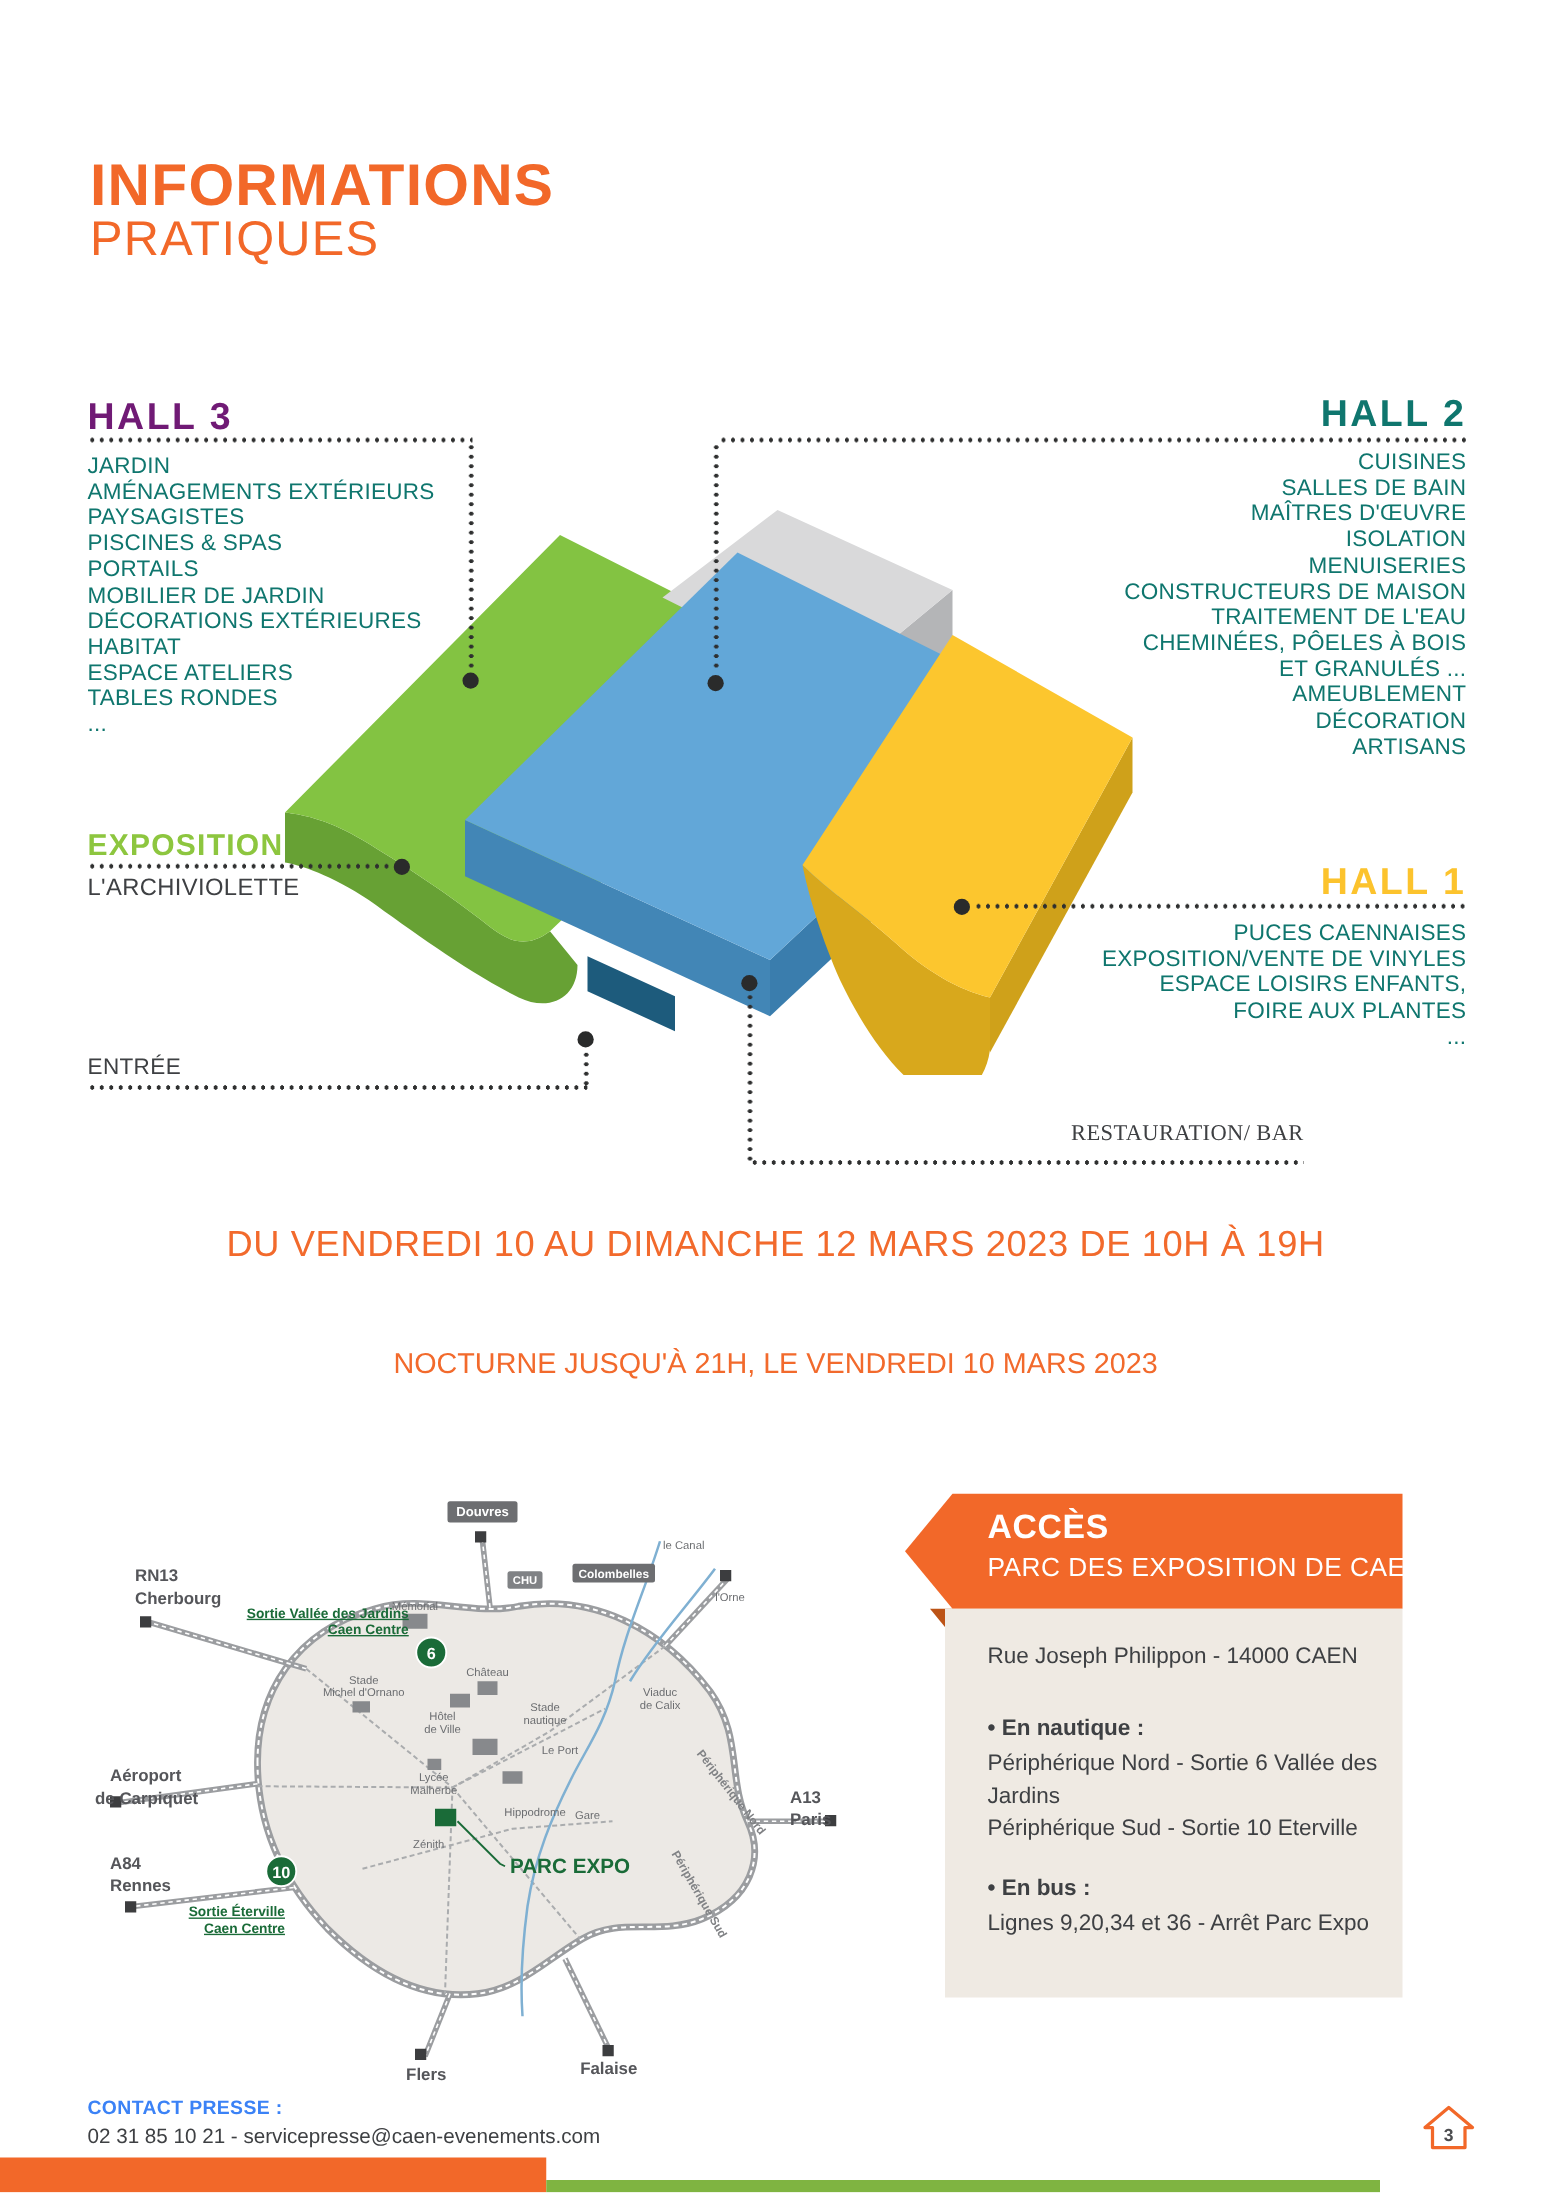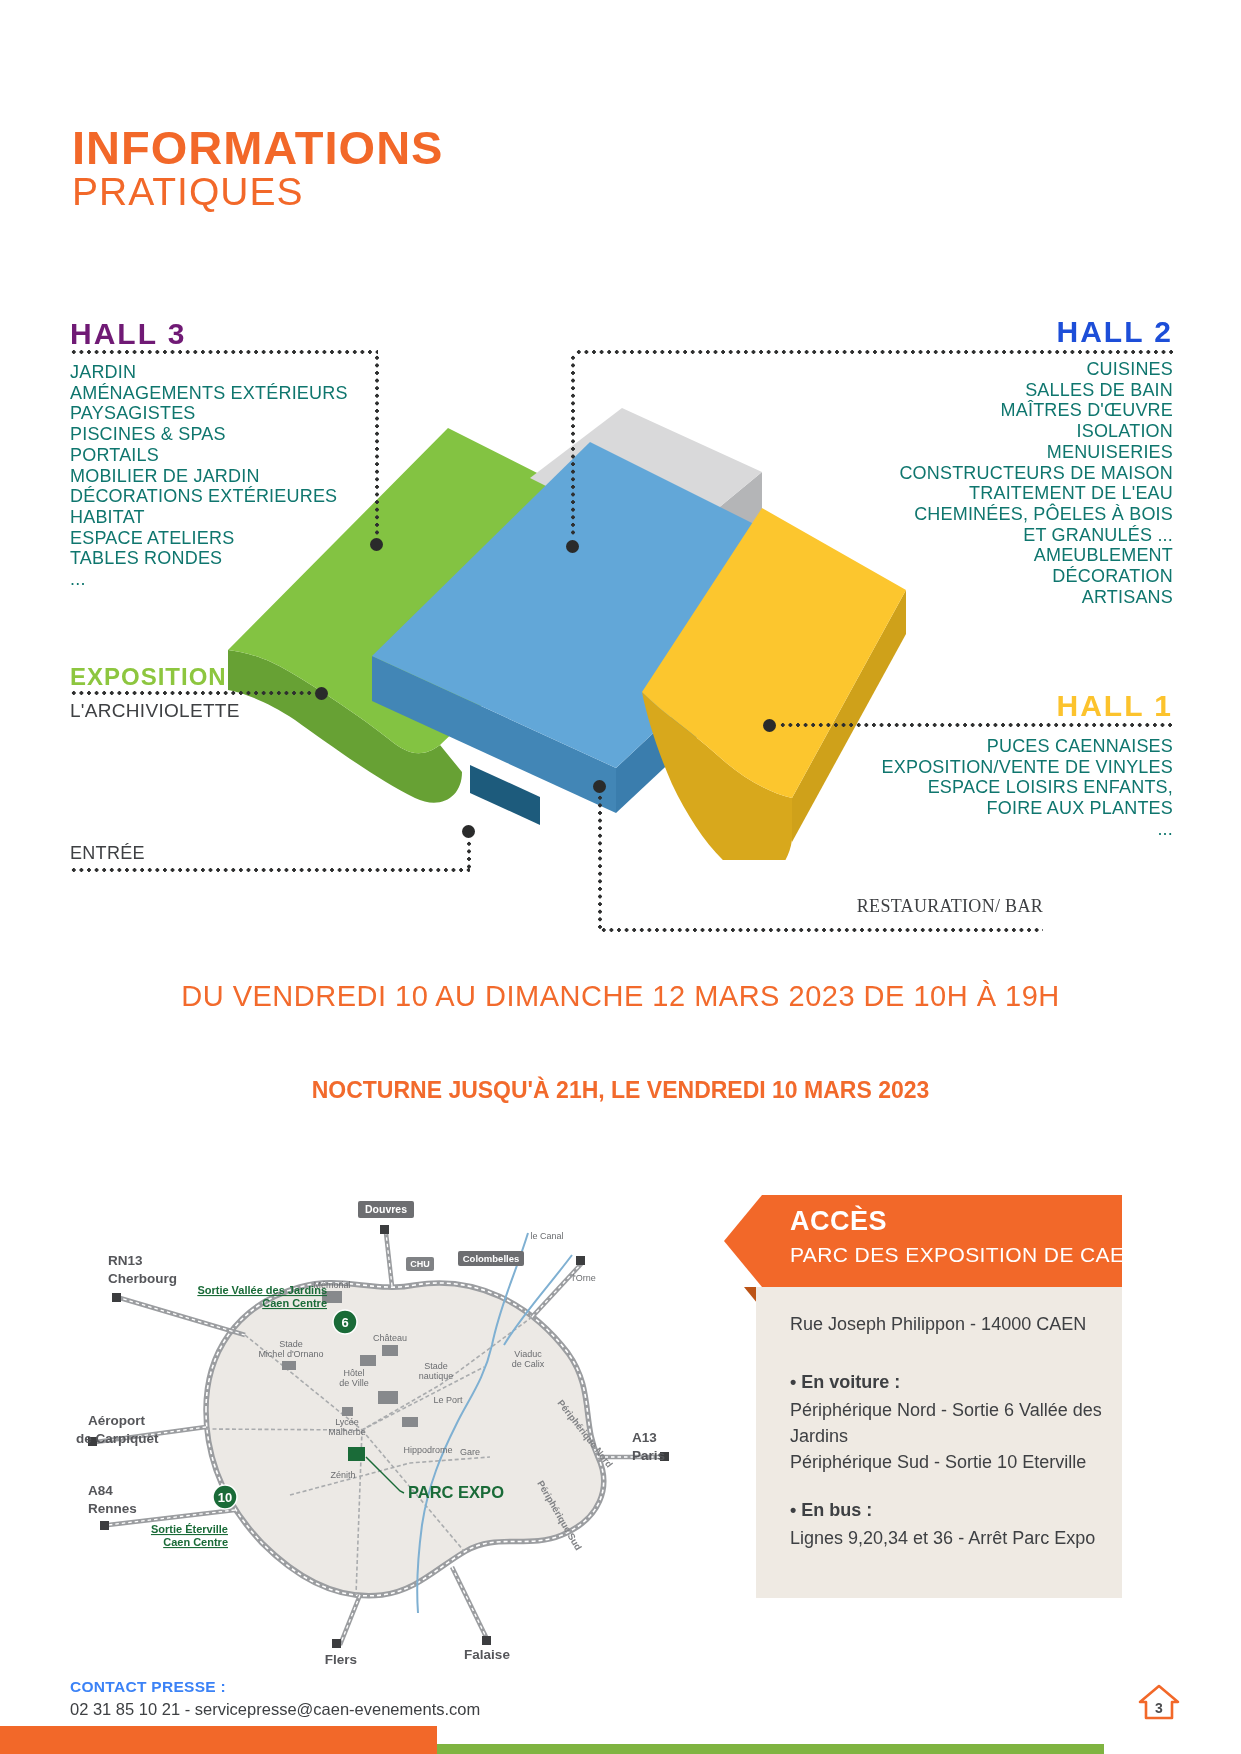--- a/index.html
+++ b/index.html
@@ -2,21 +2,21 @@
 <html><head>
 <meta charset="utf-8">
 <style>
   html,body{margin:0;padding:0;background:#ffffff;}
   .page{position:relative;width:1241px;height:1754px;background:#fff;overflow:hidden;
         font-family:"Liberation Sans", sans-serif;color:#3e4043;}
   .abs{position:absolute;}
   .title1{font-size:47px;font-weight:bold;color:#f26829;letter-spacing:1px;}
   .title2{font-size:39px;font-weight:normal;color:#f26829;letter-spacing:1px;}
   .hall-head{font-size:30px;font-weight:bold;letter-spacing:2px;}
-  .green{color:#701a75;} .blue{color:#1d4ed8;} .yellow{color:#fcc32d;}
+  .green{color:#701a75;} .blue{color:#0f766e;} .yellow{color:#fcc32d;}
   .hall-list{font-size:18px;line-height:20.7px;color:#0f766e;letter-spacing:.2px;}
   .tr{text-align:right;}
   .label{font-size:18px;color:#3e4043;letter-spacing:.3px;}
   .expo-head{font-size:24px;font-weight:bold;color:#8dc63f;letter-spacing:1px;}
   .dh{position:absolute;height:4px;background-image:radial-gradient(circle,#2e2f2f 1.6px,transparent 1.9px);
       background-size:7.6px 4px;background-repeat:repeat-x;}
   .dv{position:absolute;width:4px;background-image:radial-gradient(circle,#2e2f2f 1.6px,transparent 1.9px);
       background-size:4px 7.6px;background-repeat:repeat-y;}
   .dot{position:absolute;width:13px;height:13px;border-radius:50%;background:#2a2b2b;}
   .sched{position:absolute;left:0;width:1241px;text-align:center;color:#f26a2c;}
@@ -118,21 +118,21 @@
   <div class="dh" style="left:70px;top:868px;width:400px;"></div>
   <div class="dv" style="left:467px;top:840px;height:30px;"></div>
   <div class="dot" style="left:462px;top:825px;"></div>
 
   <div class="abs label" style="right:198px;top:896px;font-family:Liberation Serif, serif;">RESTAURATION/ BAR</div>
   <div class="dv" style="left:598px;top:794px;height:136px;"></div>
   <div class="dh" style="left:600px;top:928px;width:443px;"></div>
   <div class="dot" style="left:593px;top:780px;"></div>
 
   <div class="sched s1" style="top:980px;">DU VENDREDI 10 AU DIMANCHE 12 MARS 2023 DE 10H À 19H</div>
-  <div class="sched s3" style="top:1077px;font-weight:bold;">NOCTURNE JUSQU'À 21H, LE VENDREDI 10 MARS 2023</div>
+  <div class="sched s3" style="top:1077px;">NOCTURNE JUSQU'À 21H, LE VENDREDI 10 MARS 2023</div>
 
   <svg class="abs" style="left:60px;top:1195px;" width="620" height="480" viewBox="0 0 620 480">
 
     <path fill="#ece9e5" stroke="#9b9da0" stroke-width="5.5" d="M 146,215 C 146,160 175,110 240,92 C 280,80 315,98 355,90 C 415,80 470,108 508,158 C 534,194 522,228 538,262 C 552,292 540,324 502,340 C 468,354 436,338 406,356 C 378,372 356,396 322,400 C 272,406 232,378 202,348 C 168,312 146,268 146,215 Z"></path>
     <path fill="none" stroke="#ffffff" stroke-width="1.6" stroke-dasharray="4 3" d="M 146,215 C 146,160 175,110 240,92 C 280,80 315,98 355,90 C 415,80 470,108 508,158 C 534,194 522,228 538,262 C 552,292 540,324 502,340 C 468,354 436,338 406,356 C 378,372 356,396 322,400 C 272,406 232,378 202,348 C 168,312 146,268 146,215 Z"></path>
 
     <g stroke="#9b9da0" stroke-width="4.5">
       <path d="M 185,140 L 60,103"></path>
         <path d="M 146,232 L 36,247"></path>
         <path d="M 175,315 L 48,330"></path>
@@ -251,21 +251,21 @@
 
   <svg class="abs" style="left:706px;top:1190px;" width="420" height="130" viewBox="0 0 420 130">
     <polygon points="56,5 416,5 416,97 56,97 18,51" fill="#f26829"></polygon>
     <polygon points="56,97 56,119 38,97" fill="#bc5316"></polygon>
   </svg>
   <div class="abs access-title" style="left:790px;top:1206px;">ACCÈS</div>
   <div class="abs access-sub" style="left:790px;top:1243px;">PARC DES EXPOSITION DE CAEN</div>
 
   <div class="panel">
     <div class="txt addr" style="top:24px;">Rue Joseph Philippon - 14000 CAEN</div>
-    <div class="txt bold" style="top:82px;">• En voiture :</div>
+    <div class="txt bold" style="top:82px;">• En nautique :</div>
     <div class="txt" style="top:110px;">Périphérique Nord - Sortie 6 Vallée des Jardins</div>
     <div class="txt" style="top:162px;">Périphérique Sud - Sortie 10 Eterville</div>
     <div class="txt bold" style="top:210px;">• En bus :</div>
     <div class="txt" style="top:238px;">Lignes 9,20,34 et 36 - Arrêt Parc Expo</div>
   </div>
 
   <div class="abs foot-title" style="left:70px;top:1678px;">CONTACT PRESSE :</div>
   <div class="abs foot-line" style="left:70px;top:1700px;">02 31 85 10 21 - servicepresse@caen-evenements.com</div>
 
   <svg class="abs" style="left:1136px;top:1680px;" width="46" height="44" viewBox="0 0 46 44">

